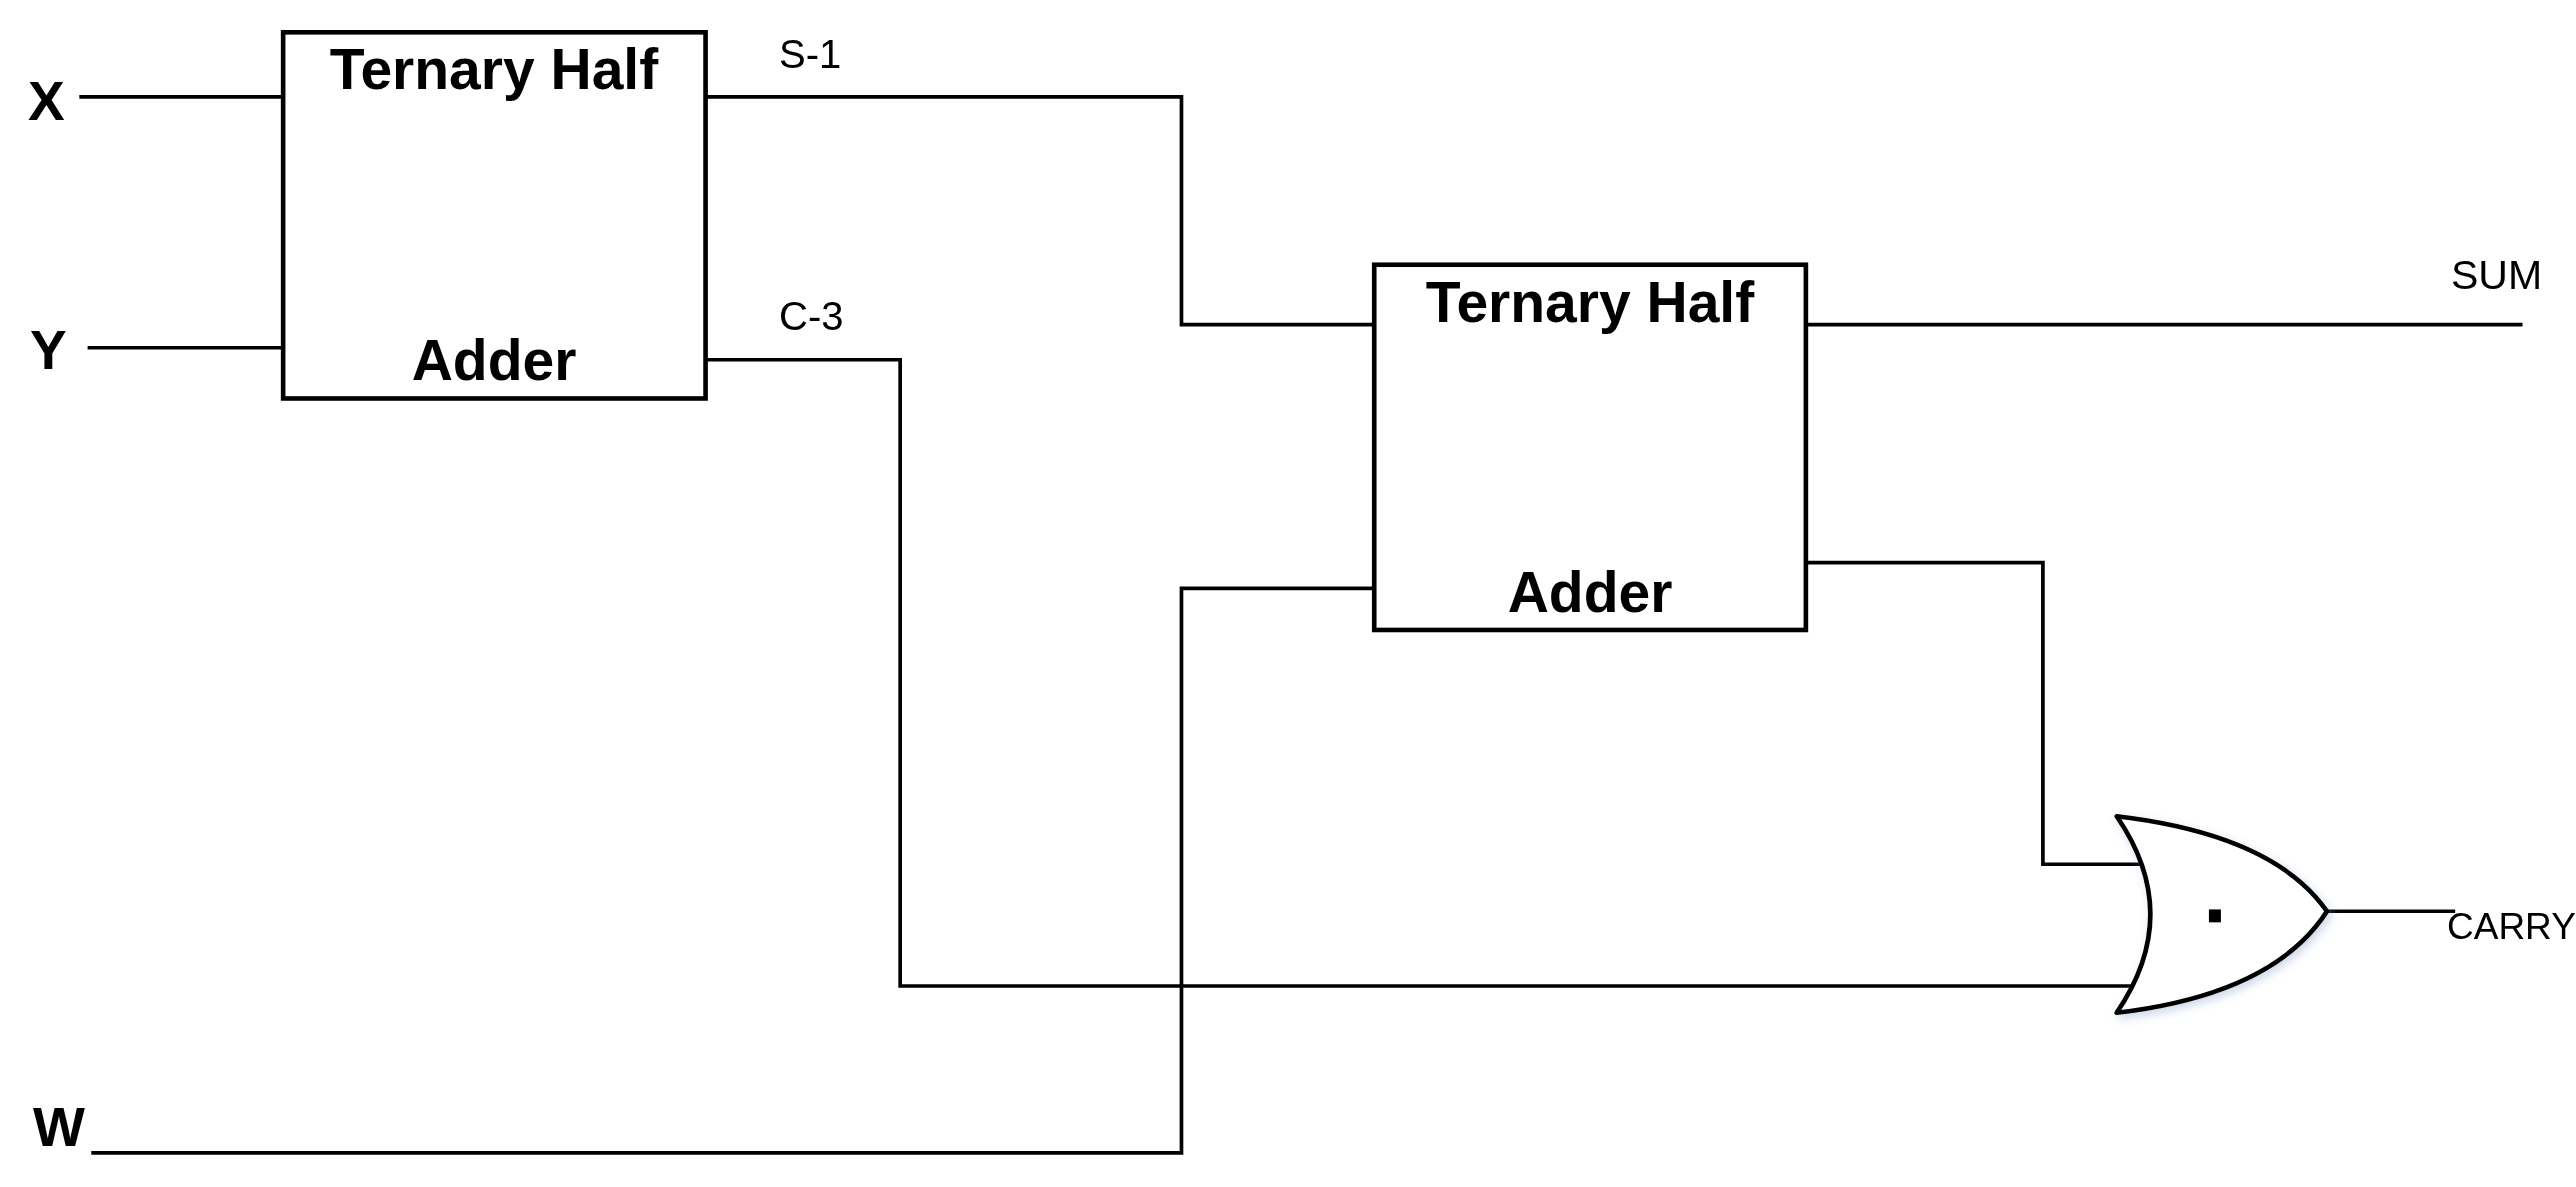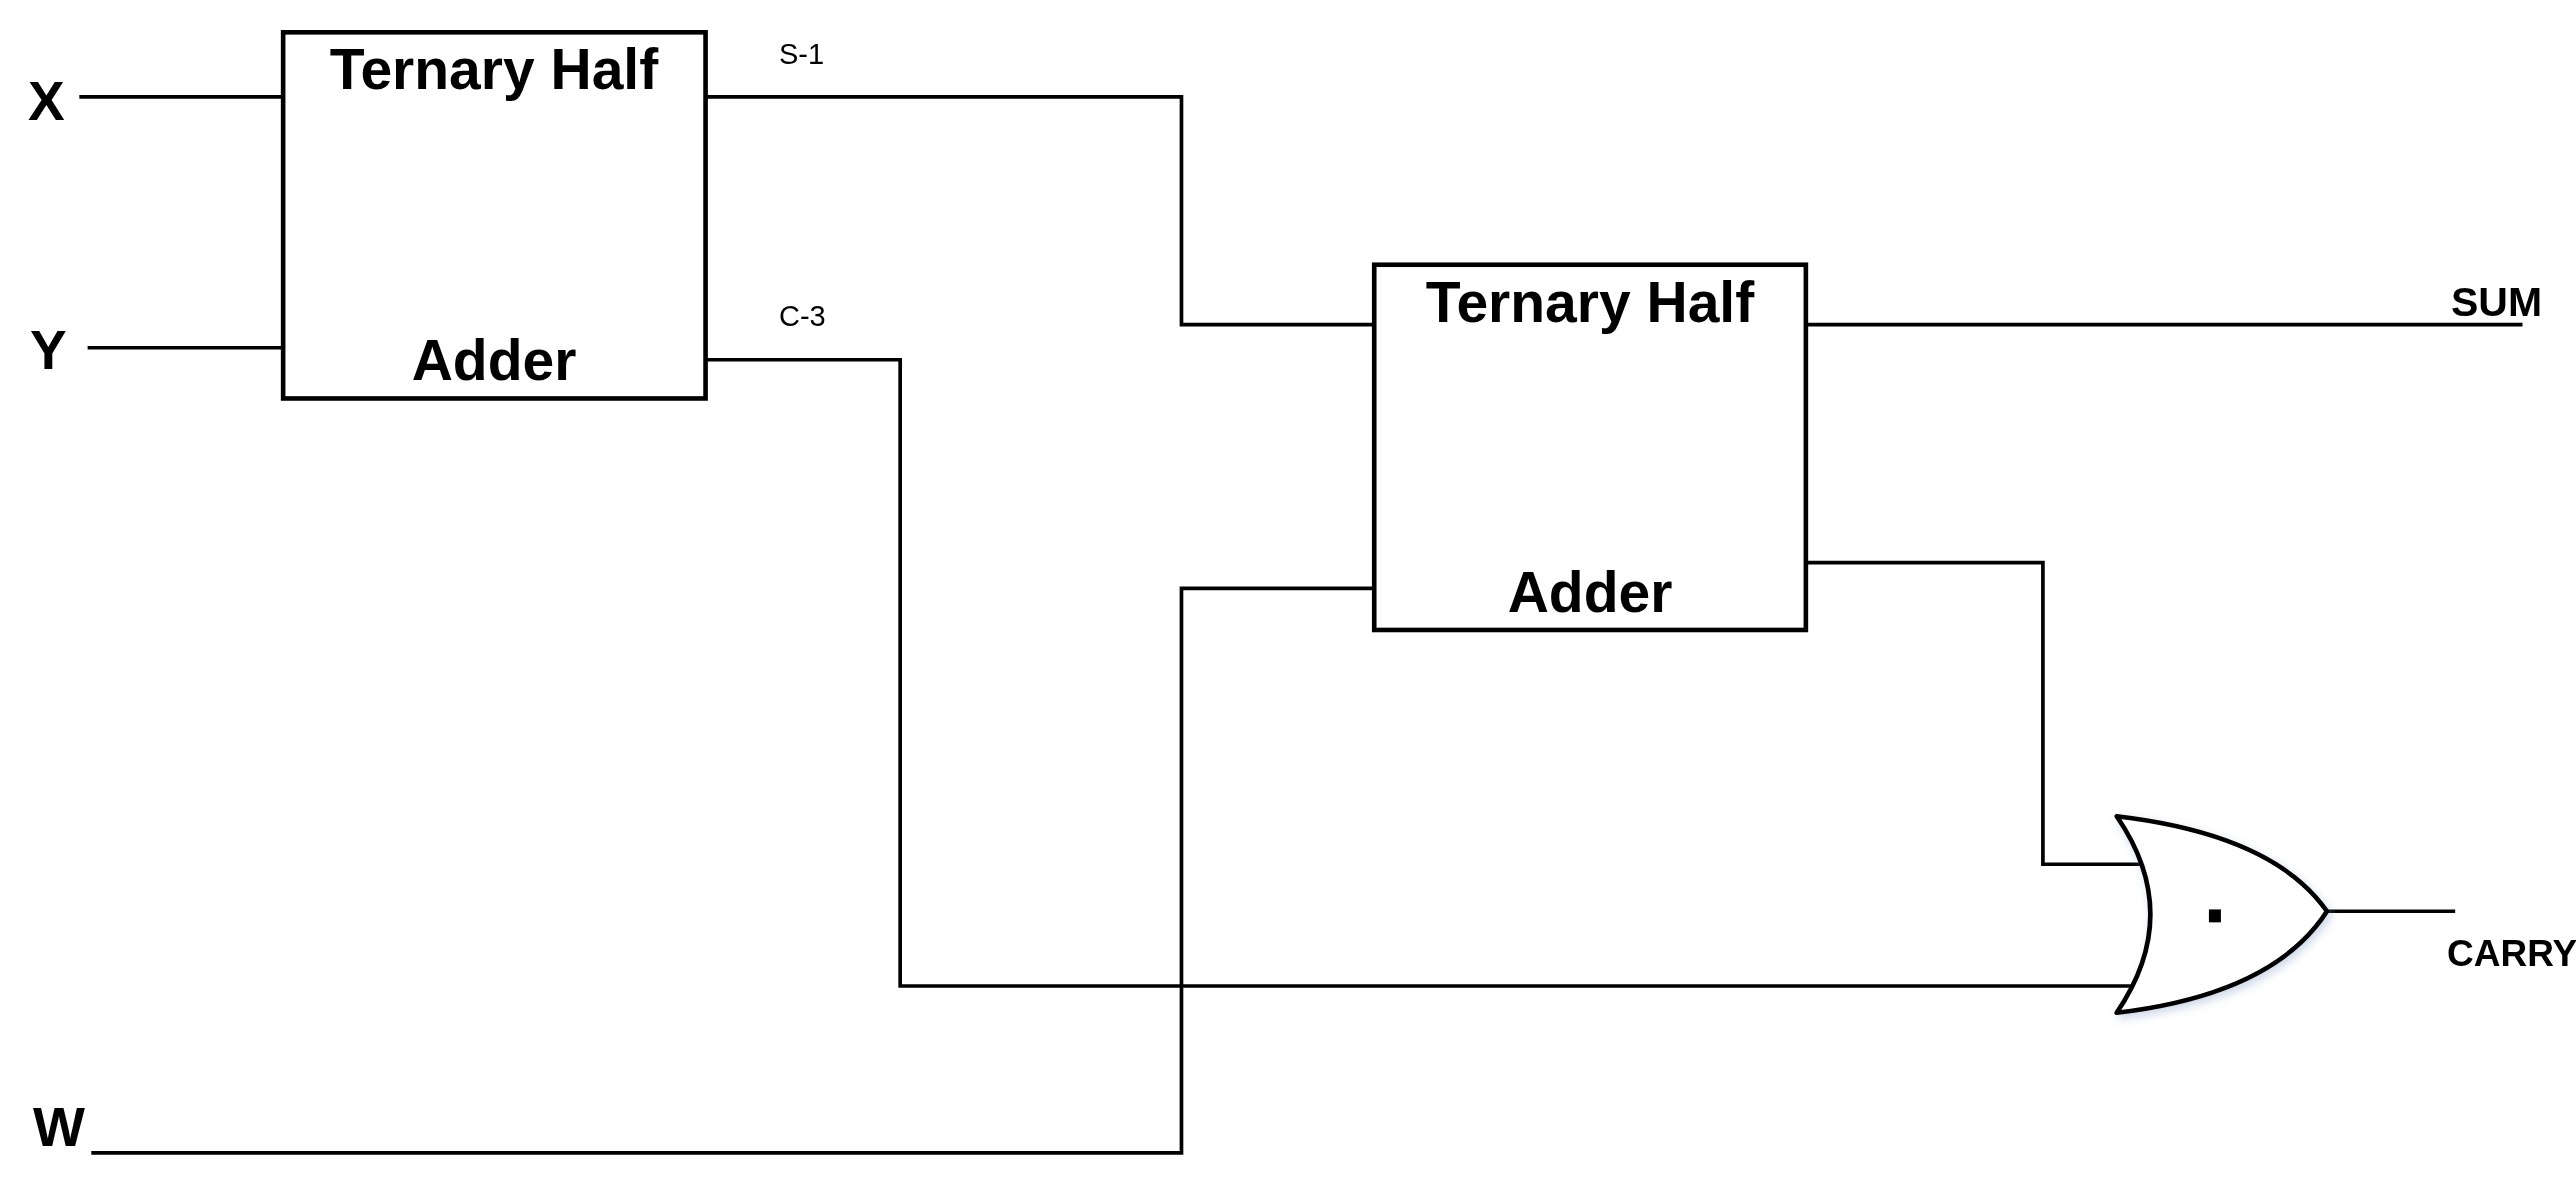--- a/index.html
+++ b/index.html
@@ -22,31 +22,30 @@
     top: 0;
   }
   .lbl {
     position: absolute;
     transform: translateY(-50%);
     line-height: 1;
     white-space: nowrap;
     color: #000000;
   }
   .port-label {
-    font-size: 29px;
+    font-size: 40px;
     font-weight: 400;
   }
   .io-label {
     font-size: 55px;
     font-weight: 700;
   }
   .out-label {
     font-size: 41px;
-    font-weight: 700;
-    margin-top: 27px;
+    font-weight: 400;
   }
   .block-label {
     position: absolute;
     display: flex;
     flex-direction: column;
     align-items: center;
     justify-content: space-between;
     text-align: center;
     font-size: 57px;
     font-weight: 700;

